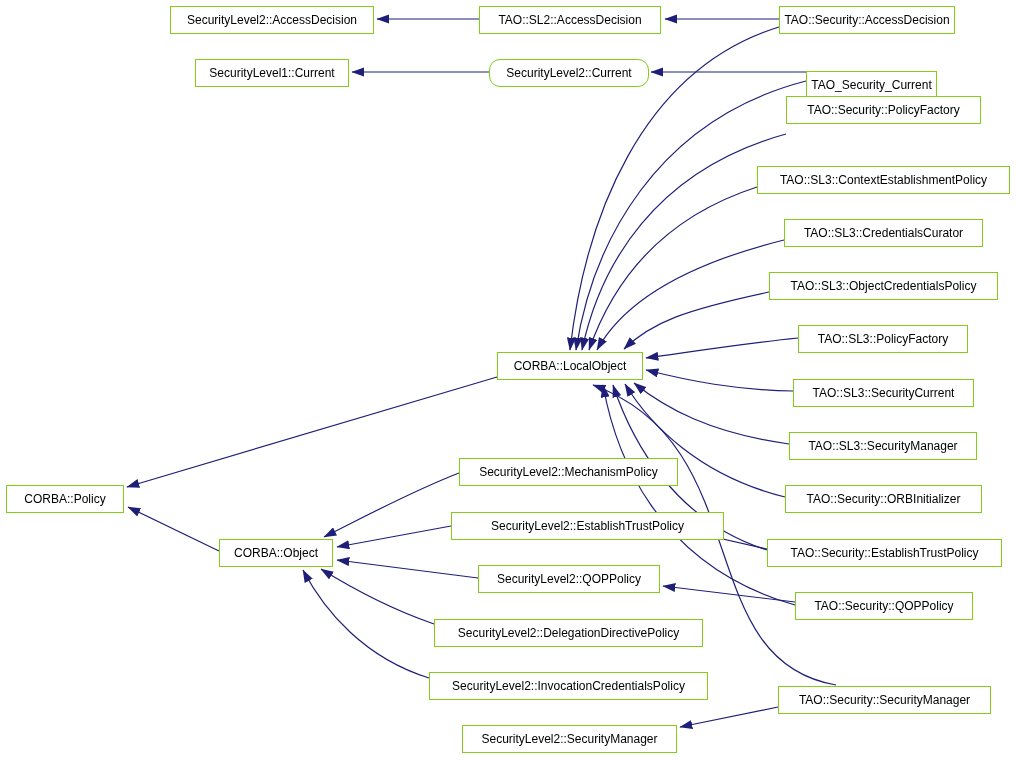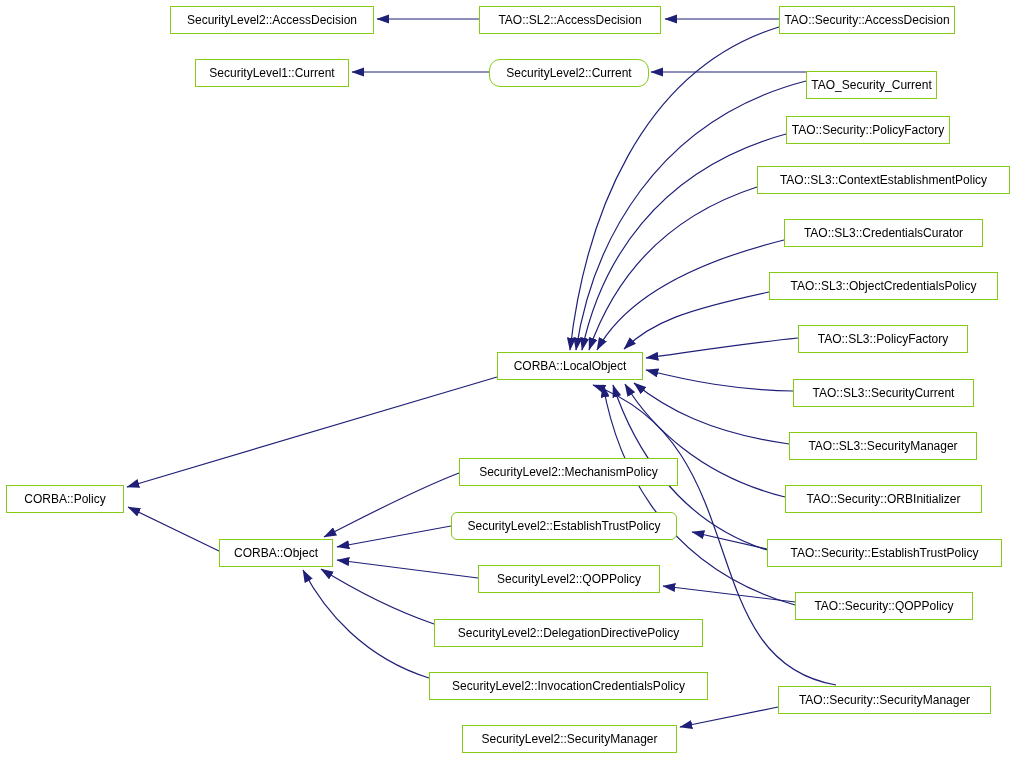--- a/index.html
+++ b/index.html
@@ -63,21 +63,21 @@
     </div>
   <div class="node" style="left:195px;top:59px;width:154px;">
       <span>SecurityLevel1::Current</span>
     </div>
   <div class="node" style="left:489px;top:59px;width:160px;border-radius:11px;">
       <span>SecurityLevel2::Current</span>
     </div>
   <div class="node" style="left:806px;top:59px;width:131px;margin-top:12px;">
       <span>TAO_Security_Current</span>
     </div>
-  <div class="node" style="left:786px;top:116px;width:164px;">
+  <div class="node" style="left:786px;top:96px;width:195px;">
       <span>TAO::Security::PolicyFactory</span>
     </div>
   <div class="node" style="left:757px;top:166px;width:253px;">
       <span>TAO::SL3::ContextEstablishmentPolicy</span>
     </div>
   <div class="node" style="left:784px;top:219px;width:199px;">
       <span>TAO::SL3::CredentialsCurator</span>
     </div>
   <div class="node" style="left:769px;top:272px;width:229px;">
       <span>TAO::SL3::ObjectCredentialsPolicy</span>
@@ -108,21 +108,21 @@
     </div>
   <div class="node" style="left:6px;top:485px;width:118px;">
       <span>CORBA::Policy</span>
     </div>
   <div class="node" style="left:219px;top:539px;width:114px;">
       <span>CORBA::Object</span>
     </div>
   <div class="node" style="left:459px;top:458px;width:219px;">
       <span>SecurityLevel2::MechanismPolicy</span>
     </div>
-  <div class="node" style="left:451px;top:512px;width:226px;border-radius:6px;">
+  <div class="node" style="left:451px;top:512px;width:273px;">
       <span>SecurityLevel2::EstablishTrustPolicy</span>
     </div>
   <div class="node" style="left:478px;top:565px;width:182px;">
       <span>SecurityLevel2::QOPPolicy</span>
     </div>
   <div class="node" style="left:434px;top:619px;width:269px;">
       <span>SecurityLevel2::DelegationDirectivePolicy</span>
     </div>
   <div class="node" style="left:429px;top:672px;width:279px;">
       <span>SecurityLevel2::InvocationCredentialsPolicy</span>

